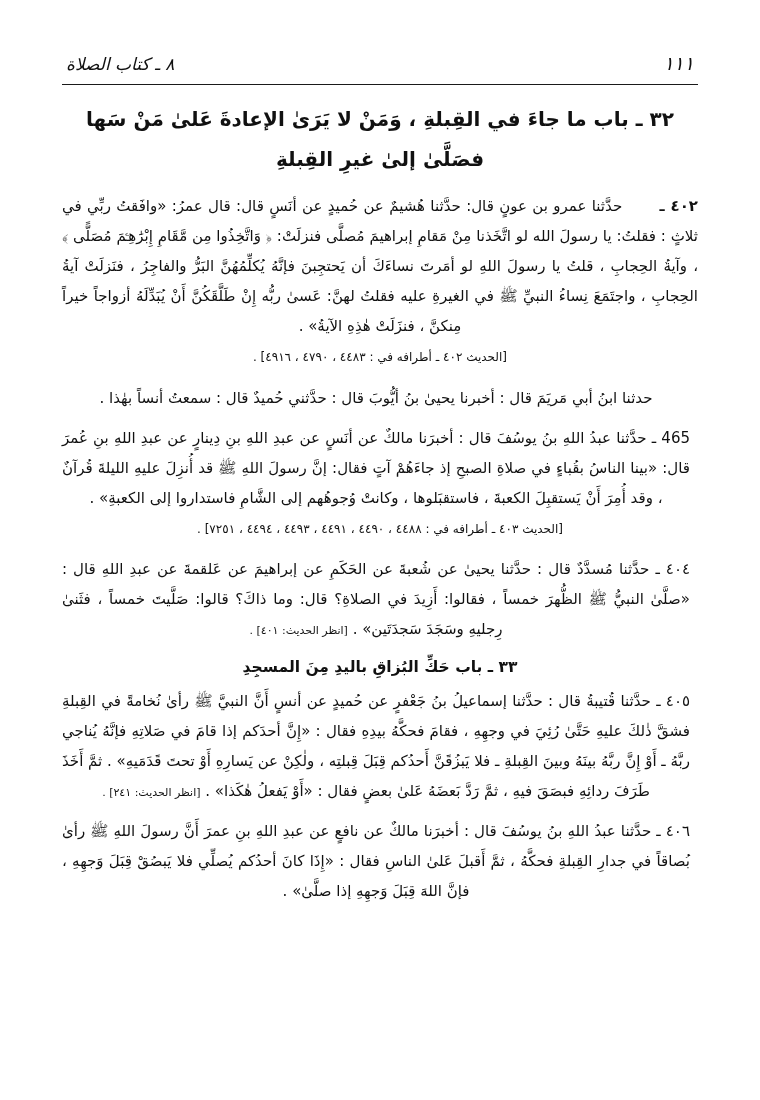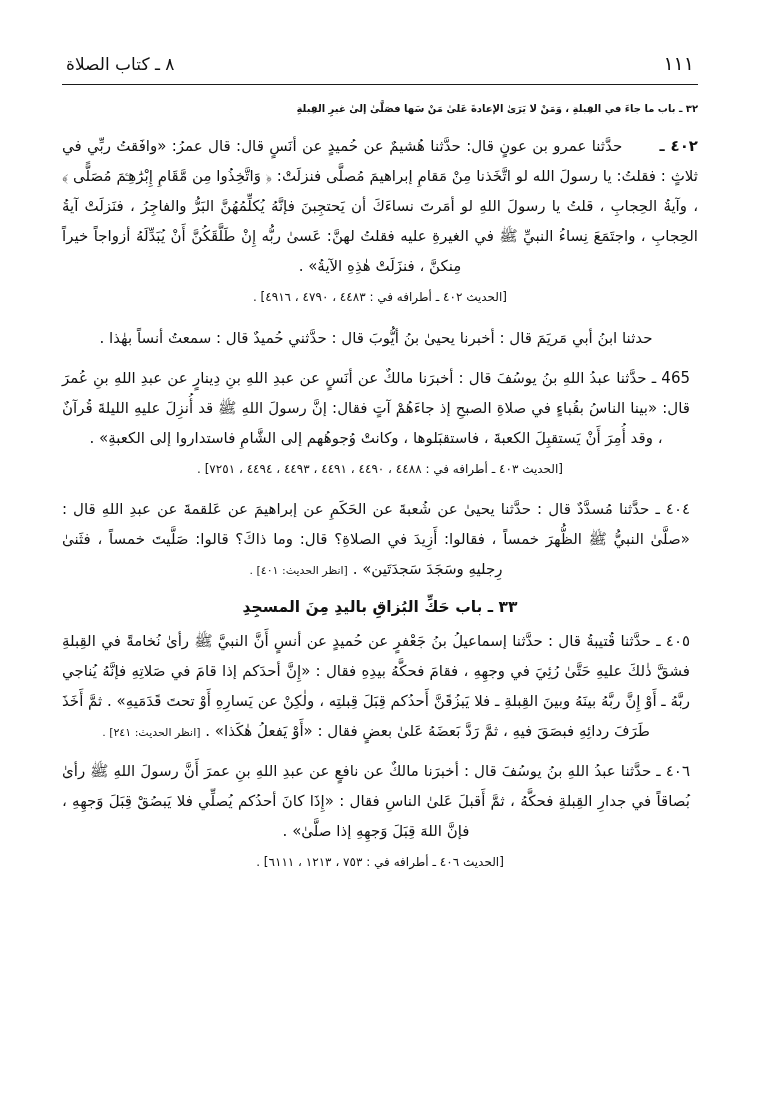--- a/index.html
+++ b/index.html
@@ -25,35 +25,37 @@
   }
   
   .header {
     display: flex;
     flex-direction: row-reverse;
     justify-content: space-between;
     align-items: baseline;
     font-size: 17px;
     letter-spacing: 0.5px;
     padding: 0 4px 8px 4px;
+    font-style: italic;
   }
   .header .chapter-title {
     font-size: 17px;
   }
   .header .page-number {
     font-size: 19px;
     letter-spacing: 2px;
   }
   .rule {
     border-top: 1.6px solid #1a1a1a;
     margin: 2px 0 14px 0;
   }
   
   .chapter-heading {
-    font-size: 10px;
+    text-align: center;
+    font-size: 20px;
     line-height: 2.0;
     font-weight: bold;
     margin: 4px 0 12px 0;
   }
   .chapter-heading .ln {
     display: block;
   }
   .hadith {
     font-size: 15px;
     line-height: 2.0;
@@ -135,15 +137,14 @@
   <div class="para">
     <span class="num">٤٠٥ ـ</span>
     <span>حدَّثنا قُتيبةُ قال : حدَّثنا إسماعيلُ بنُ جَعْفرٍ عن حُميدٍ عن أنسٍ أَنَّ النبيَّ ﷺ رأىٰ نُخامةً في القِبلةِ فشقَّ ذٰلكَ عليهِ حَتَّىٰ رُئِيَ في وجهِهِ ، فقامَ فحكَّهُ بيدِهِ فقال : «إِنَّ أحدَكم إذا قامَ في صَلاتِهِ فإنَّهُ يُناجي ربَّهُ ـ أَوْ إِنَّ ربَّهُ بينَهُ وبينَ القِبلةِ ـ فلا يَبزُقَنَّ أَحدُكم قِبَلَ قِبلتِه ، ولٰكِنْ عن يَسارِهِ أَوْ تحتَ قَدَمَيهِ» . ثمَّ أَخَذَ طَرَفَ ردائِهِ فبصَقَ فيهِ ، ثمَّ رَدَّ بَعضَهُ عَلىٰ بعضٍ فقال : «أَوْ يَفعلُ هٰكَذا» .</span>
     <span class="bracketed">[انظر الحديث: ٢٤١] .</span>
   </div>
 
   <div class="para">
     <span class="num">٤٠٦ ـ</span>
     <span>حدَّثنا عبدُ اللهِ بنُ يوسُفَ قال : أخبرَنا مالكٌ عن نافعٍ عن عبدِ اللهِ بنِ عمرَ أَنَّ رسولَ اللهِ ﷺ رأىٰ بُصاقاً في جدارِ القِبلةِ فحكَّهُ ، ثمَّ أَقبلَ عَلىٰ الناسِ فقال : «إِذَا كانَ أحدُكم يُصلِّي فلا يَبصُقْ قِبَلَ وَجهِهِ ، فإنَّ اللهَ قِبَلَ وَجهِهِ إذا صلَّىٰ» .</span>
   </div>
-  <div class="ref ref-center">[الحديث ٤٠٦ ـ أطرافه في : ٧٥٣ ، ١٢١٣ ، ٦١١١] .</div>
 
 </div>
 
 </body></html>

